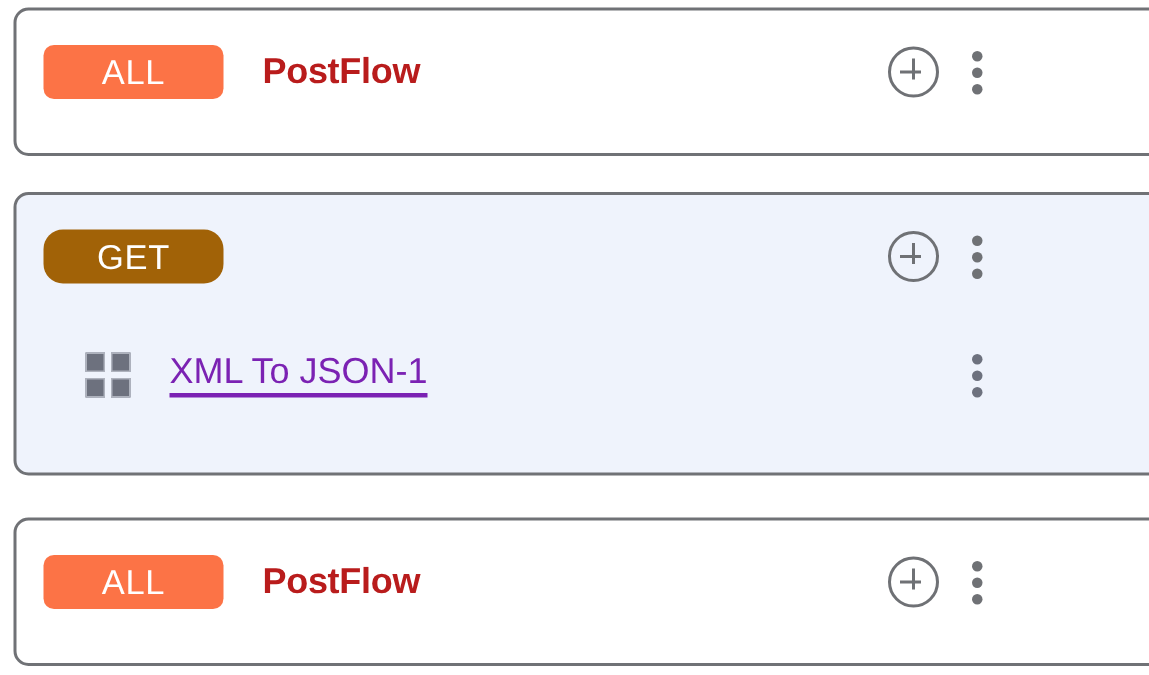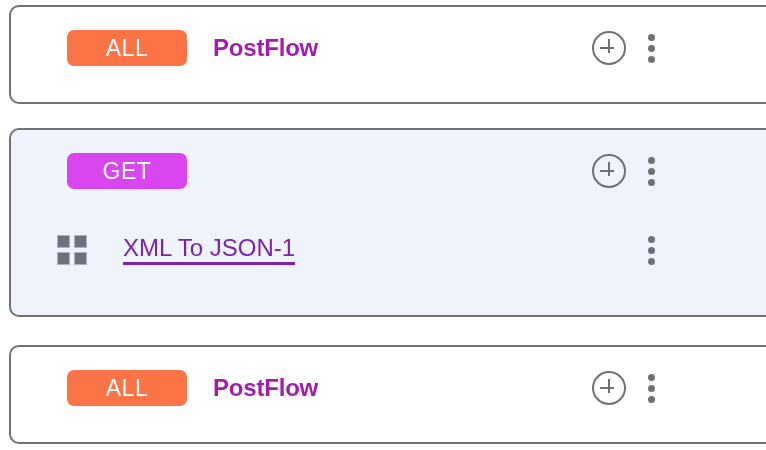--- a/index.html
+++ b/index.html
@@ -41,41 +41,41 @@
   
   .flow-row {
     position: relative;
     display: flex;
     align-items: center;
     height: 58px;
     margin-top: 12px;
   }
 
   .badge {
-    margin-left: 56px;
+    margin-left: 18px;
     width: 120px;
     height: 36px;
     border-radius: 7px;
     display: flex;
     align-items: center;
     justify-content: center;
     color: #ffffff;
     font-size: 23px;
     font-weight: 400;
     letter-spacing: 0.5px;
     flex: 0 0 auto;
   }
   .badge-all { background: #fc7346; }
-  .badge-get { background: #d946ef; }
+  .badge-get { background: #a16207; border-radius: 13px; }
 
   .flow-title {
     margin-left: 26px;
     font-size: 24px;
     font-weight: bold;
-    color: #a21caf;
+    color: #b91c1c;
     letter-spacing: -0.2px;
     white-space: nowrap;
   }
 
   
   .row-actions {
     position: absolute;
     right: 142px;              
     display: flex;
     align-items: center;
@@ -147,21 +147,21 @@
   .grid-icon span {
     display: block;
     width: 13px;
     height: 13px;
     background: #6d717e;
     border: 1px solid #aeb2bd;
     box-sizing: border-box;
   }
 
   .policy-link {
-    margin-left: 36px;
+    margin-left: 26px;
     font-size: 24px;
     font-weight: normal;
     color: #7b22b3;
     text-decoration: none;
     border-bottom: 3px solid #7b22b3;
     padding-bottom: 2px;
     line-height: 1;
     white-space: nowrap;
     cursor: pointer;
   }

